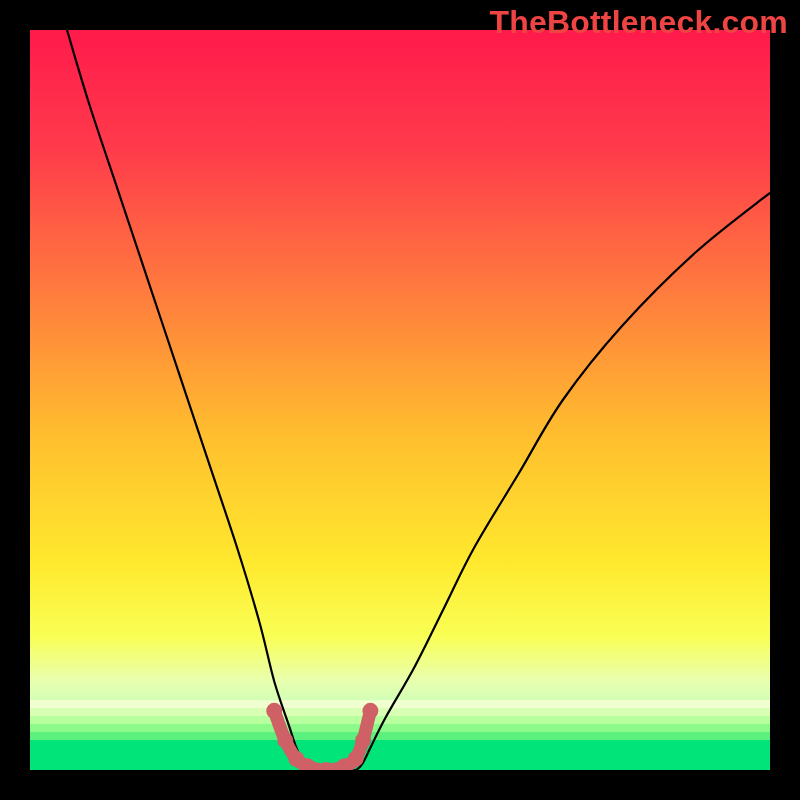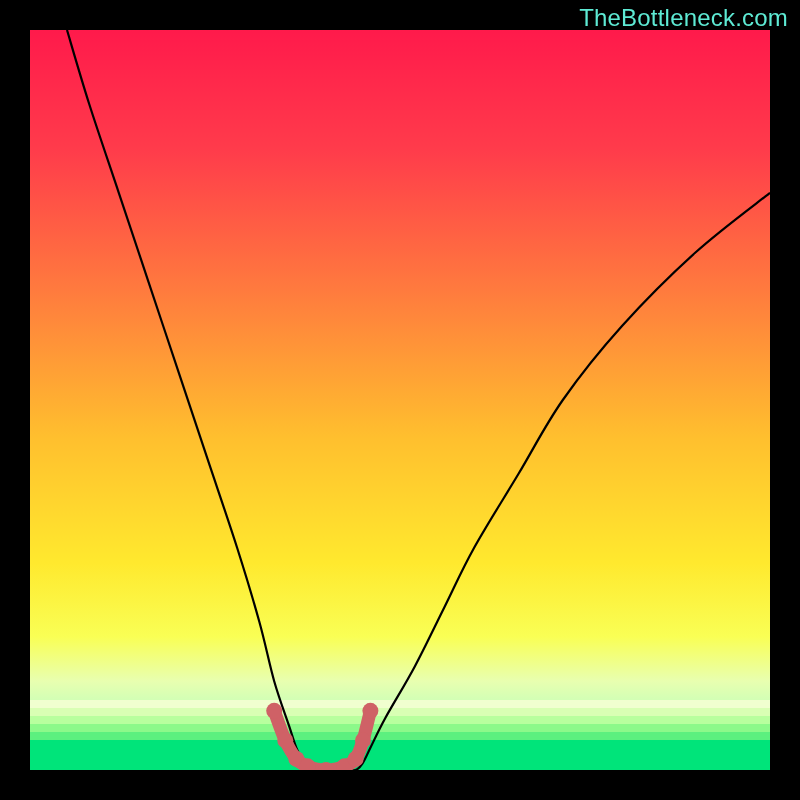--- a/index.html
+++ b/index.html
@@ -16,23 +16,23 @@
     top: 0;
     left: 0;
     width: 800px;
     height: 800px;
     background: #000;
   }
   .watermark {
     position: absolute;
     top: 4px;
     right: 12px;
-    color: #5eead4;
-    font-size: 24px;
-    font-weight: 400;
+    color: #ef4444;
+    font-size: 32px;
+    font-weight: 700;
     letter-spacing: 0.2px;
     z-index: 50;
   }
   svg.plot {
     position: absolute;
     top: 0;
     left: 0;
   }
 </style>
 </head>

